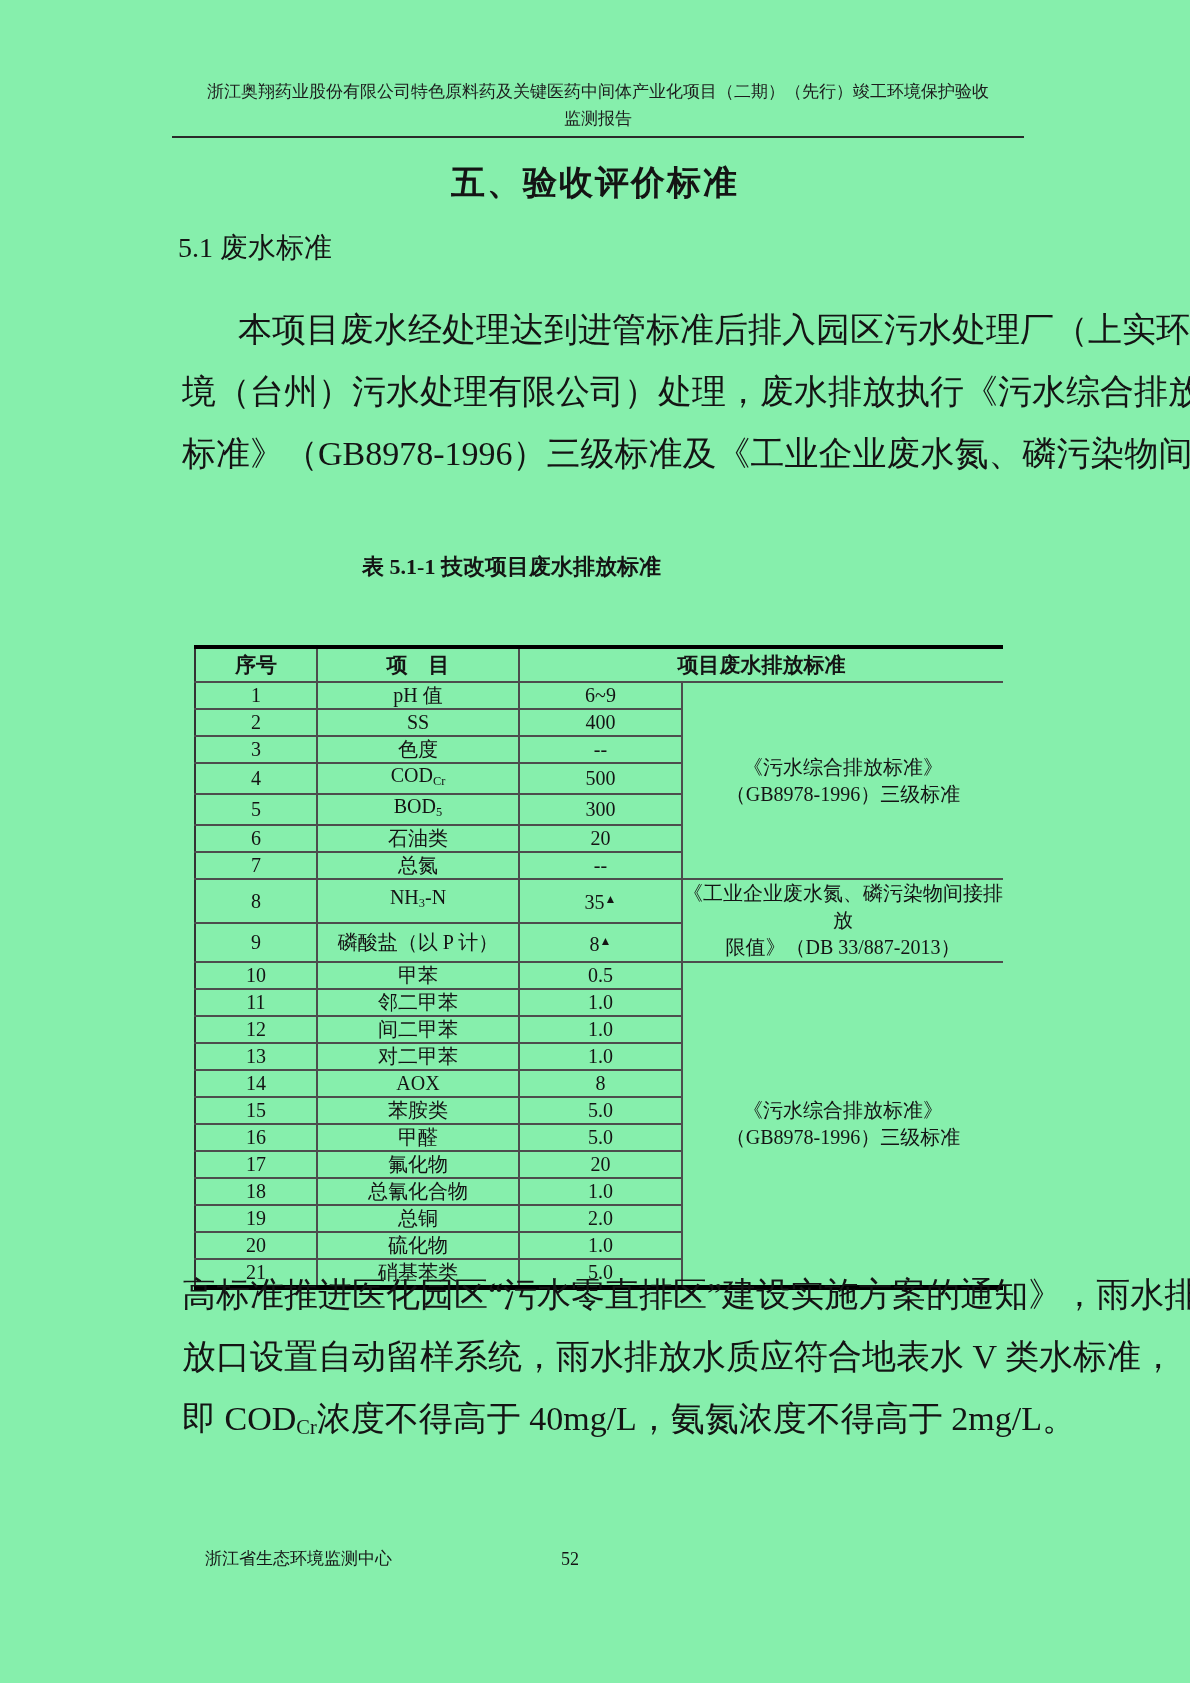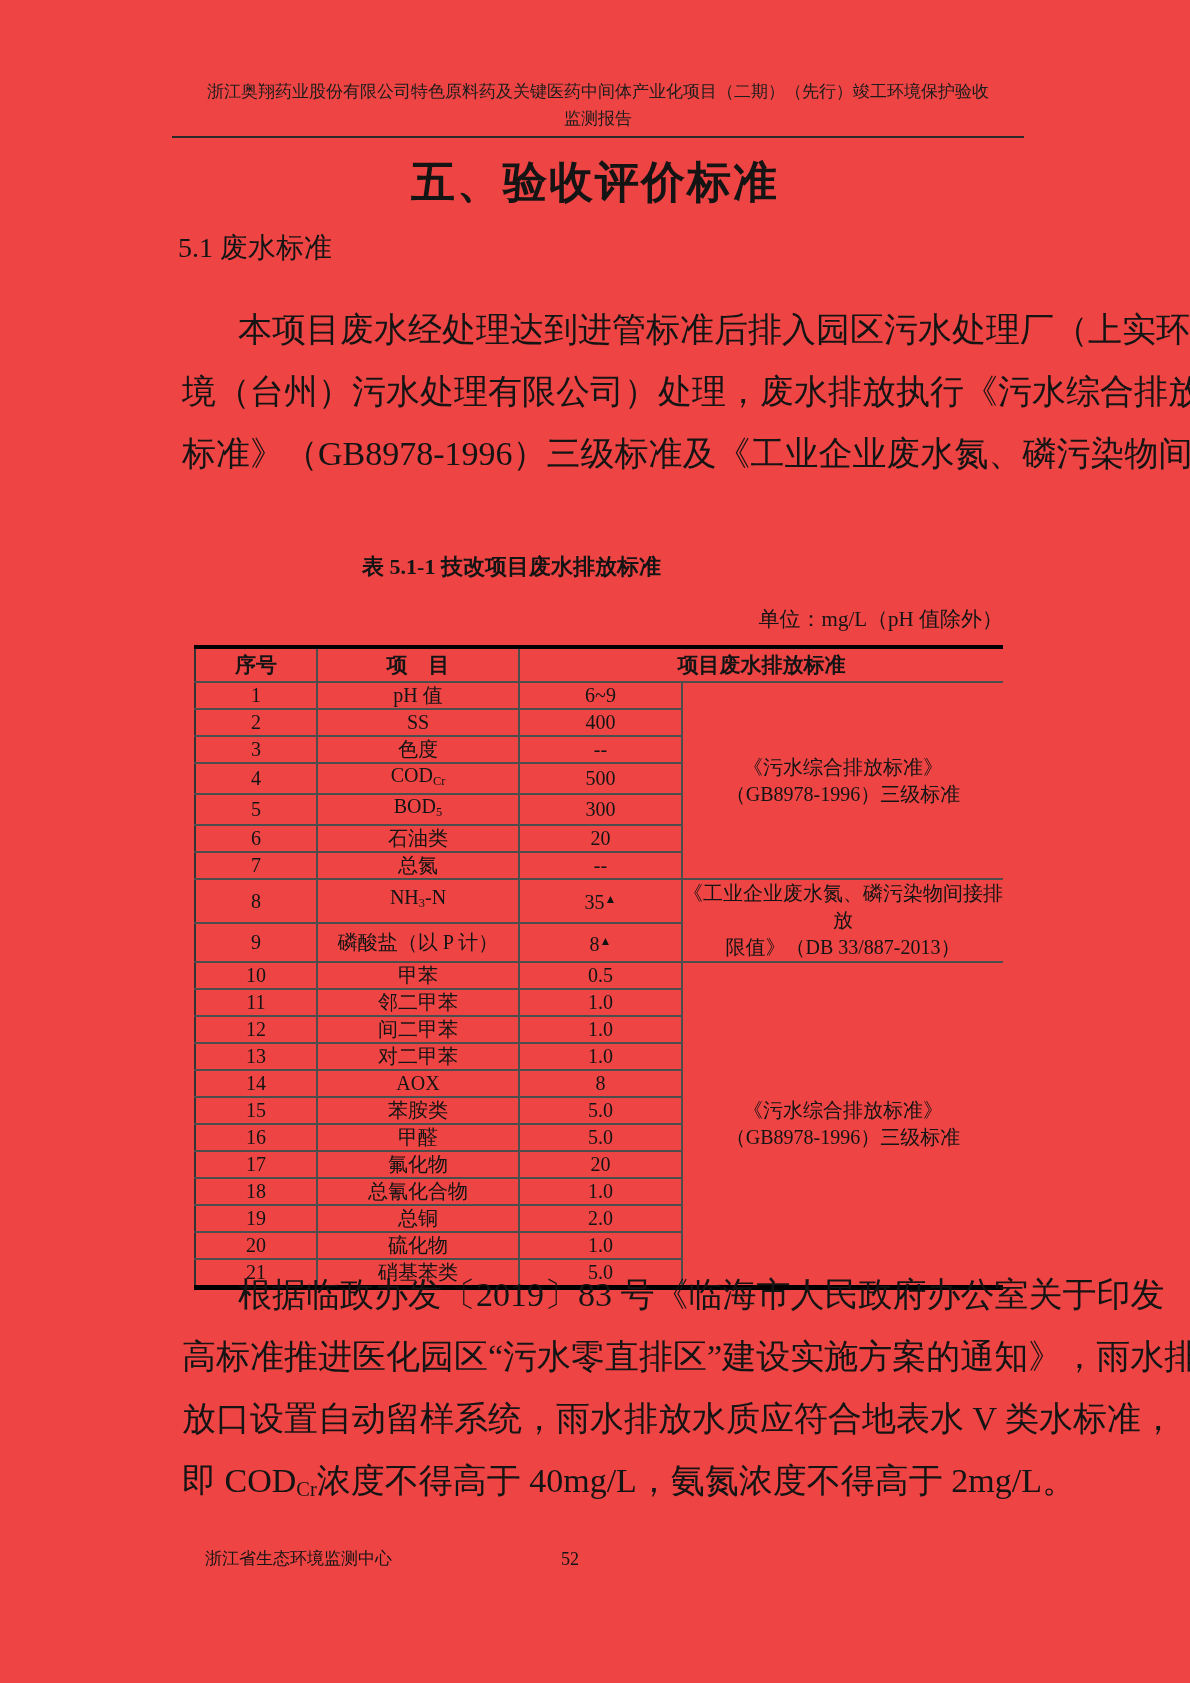--- a/index.html
+++ b/index.html
@@ -1,31 +1,31 @@
 <!DOCTYPE html>
 <html><head>
 <meta charset="utf-8">
 <style>
   html,body{margin:0;padding:0;background:#ffffff;}
   .page{
-    position:relative;width:1190px;height:1683px;background:#ef4444;
+    position:relative;width:1190px;height:1683px;background:#86efac;
     font-family:"Liberation Serif","DejaVu Serif",serif;color:#141414;
     overflow:hidden;
   }
   .doc-header{
     position:absolute;top:78px;left:172px;width:852px;
     text-align:center;font-size:17px;line-height:27px;color:#1c1c1c;
   }
   .header-rule{
     position:absolute;top:136px;left:172px;width:852px;height:0;
     border-top:2px solid #2a2a2a;
   }
   .doc-title{
     position:absolute;top:162px;left:0;width:1190px;
-    text-align:center;font-size:44px;line-height:42px;font-weight:bold;letter-spacing:2px;
+    text-align:center;font-size:34px;line-height:42px;font-weight:bold;letter-spacing:2px;
   }
   .section-heading{
     position:absolute;top:230px;left:178px;
     font-size:28px;line-height:36px;font-weight:normal;
   }
   .para{position:absolute;left:182px;width:842px;font-size:34px;}
   .para-1{top:299px;}
   .para-2{top:1264px;}
   .body-line{
     height:62px;line-height:62px;white-space:nowrap;
@@ -83,21 +83,20 @@
 
   <div class="section-heading">5.1 废水标准</div>
 
   <div class="para para-1">
       <div class="body-line indent"><span>本项目废水经处理达到进管标准后排入园区污水处理厂（上实环</span></div>
       <div class="body-line"><span>境（台州）污水处理有限公司）处理，废水排放执行《污水综合排放</span></div>
       <div class="body-line"><span>标准》（GB8978-1996）三级标准及《工业企业废水氮、磷污染物间</span></div>
     </div>
 
   <div class="table-caption">表 5.1-1 技改项目废水排放标准</div>
-  <div class="unit-note">单位：mg/L（pH 值除外）</div>
 
   <div class="table-wrap">
     <table class="ww-table">
       <colgroup>
         <col style="width:122px">
           <col style="width:202px">
           <col style="width:163px">
           <col style="width:321px">
       </colgroup>
       <thead>
@@ -223,21 +222,20 @@
           <tr>
             <td class="c-no">21</td>
             <td class="c-item"><span>硝基苯类</span></td>
             <td class="c-val"><span>5.0</span></td>
           </tr>
         </tbody>
     </table>
   </div>
 
   <div class="para para-2">
-      <div class="body-line indent"><span>根据临政办发〔2019〕83 号《临海市人民政府办公室关于印发</span></div>
       <div class="body-line"><span>高标准推进医化园区“污水零直排区”建设实施方案的通知》，雨水排</span></div>
       <div class="body-line"><span>放口设置自动留样系统，雨水排放水质应符合地表水 V 类水标准，</span></div>
       <div class="body-line last"><span>即 COD</span><sub>Cr</sub><span>浓度不得高于 40mg/L，氨氮浓度不得高于 2mg/L。</span></div>
     </div>
 
   <div class="footer-org">浙江省生态环境监测中心</div>
   <div class="footer-page">52</div>
 
 </div>
 

